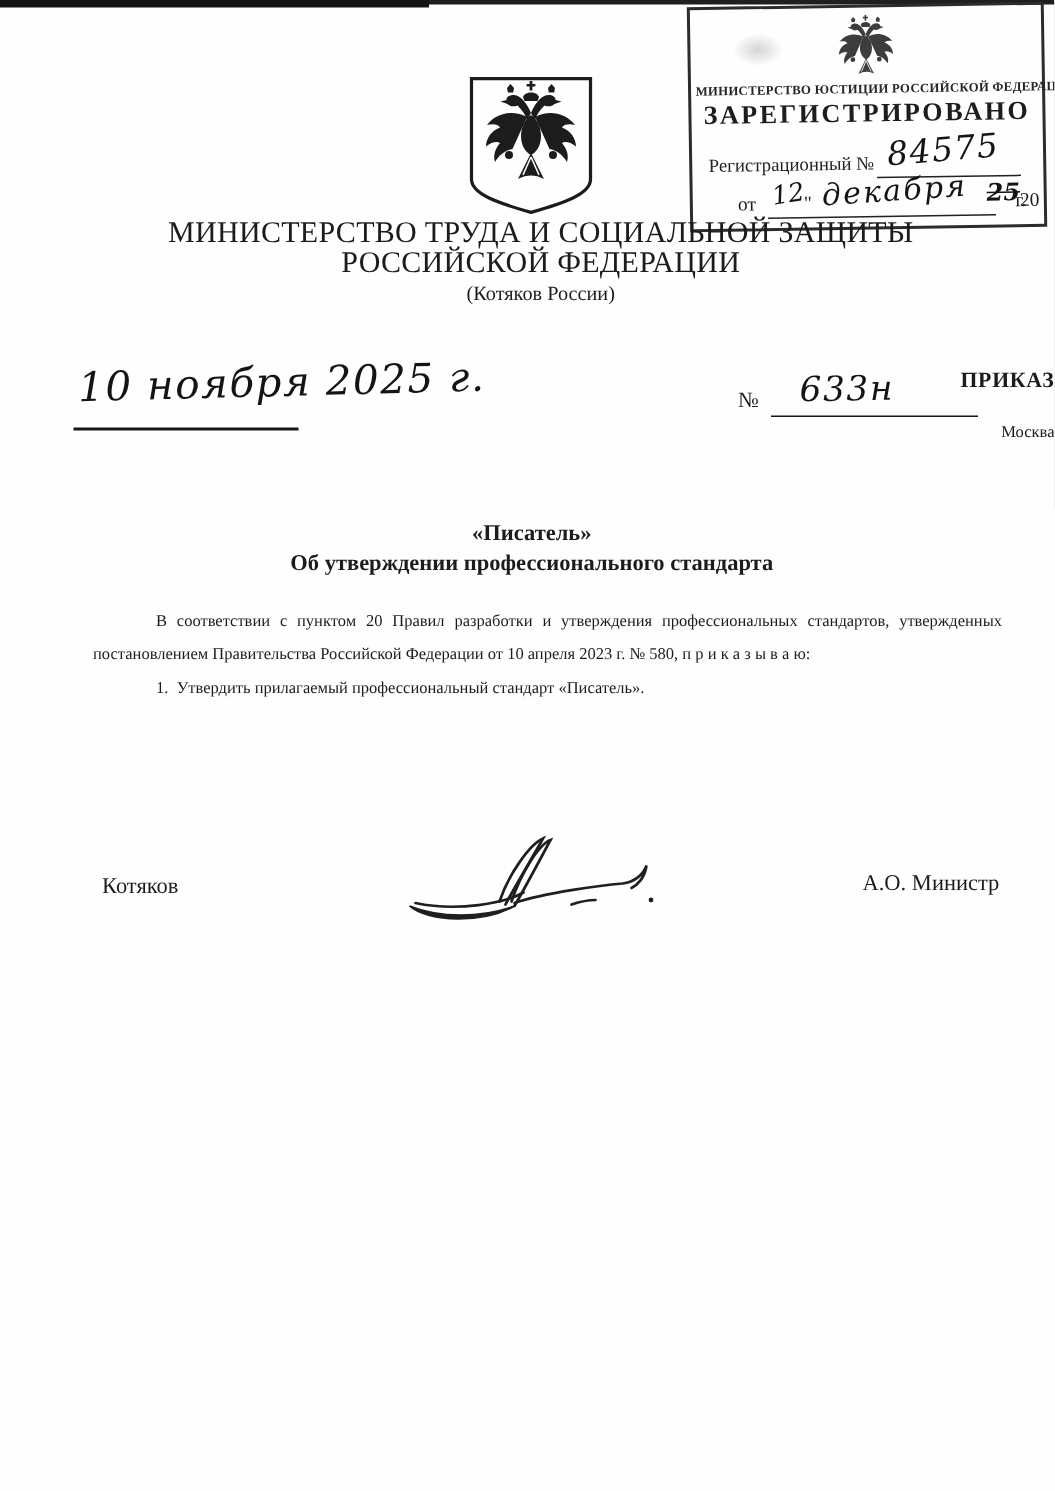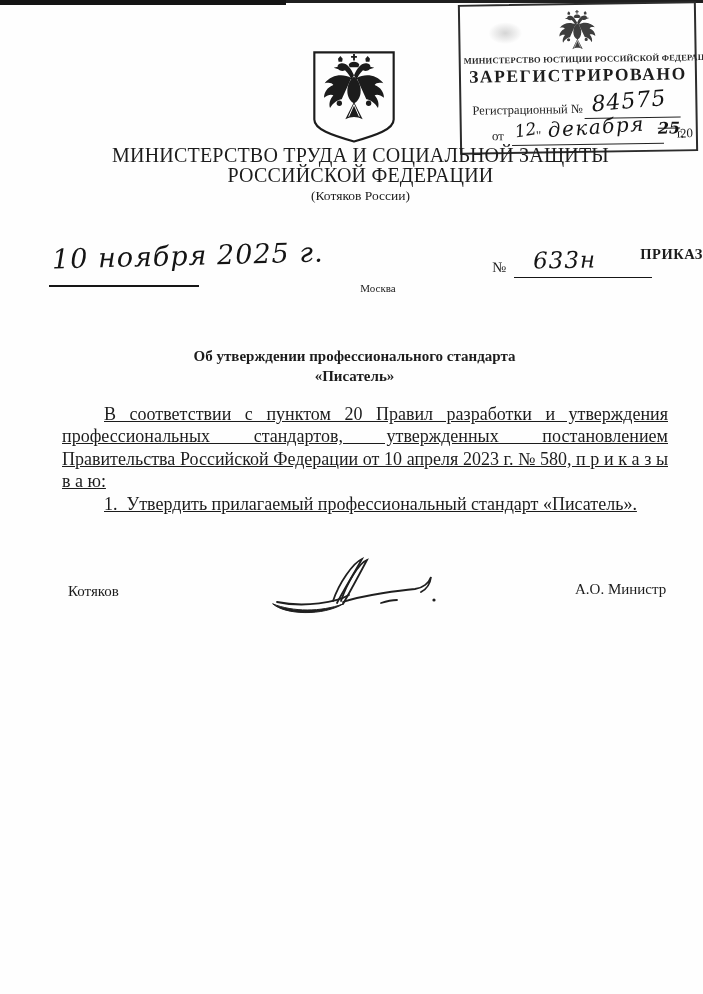--- a/index.html
+++ b/index.html
@@ -46,30 +46,30 @@
   
   .header { position:absolute; top:146px; left:18px; right:0; text-align:center; line-height:19.5px; }
   .header .h-bold { font-size:20px; font-weight:400; letter-spacing:.2px; }
   .header .h-sub  { font-size:13.5px; margin-top:1px; }
 
   
   .hw { font-family:"DejaVu Serif", serif; font-style:italic; color:#141414; }
   .date-hand { position:absolute; top:240px; left:52px; font-size:27px; letter-spacing:1px; transform:rotate(-1.5deg); white-space:nowrap; }
   .date-underline { position:absolute; top:285px; left:49px; width:150px; border-top:2px solid #161616; }
   .doc-type { position:absolute; top:246px; left:53px; right:0; text-align:right; font-size:14.5px; font-weight:700; letter-spacing:.5px; }
-  .city     { position:absolute; top:282px; left:53px; right:0; text-align:center; font-size:11px; }
+  .city     { position:absolute; top:282px; left:53px; right:0; text-align:right; font-size:11px; }
   .num-label { position:absolute; top:259px; left:492px; font-size:14.5px; }
   .num-underline { position:absolute; top:277px; left:514px; width:138px; border-top:1.5px solid #161616; }
   .num-hand { position:absolute; top:247px; left:533px; font-size:23px; letter-spacing:1px; transform:rotate(-1deg); }
 
   
   .title { position:absolute; top:347px; left:6px; right:0; text-align:center; font-size:15px; font-weight:700; line-height:19.5px; }
 
   
-  .body-text { position:absolute; top:403px; left:62px; width:606px; font-size:18px; line-height:22.4px; text-align:justify;text-decoration:underline; }
+  .body-text { position:absolute; top:403px; left:62px; width:606px; font-size:11px; line-height:22.4px; text-align:justify; }
   .body-text p { margin:0; text-indent:42px; }
 
   
   .sig-position { position:absolute; top:583px; left:68px; font-size:15px; }
   .sig-mark { position:absolute; top:555px; left:263px; }
   .sig-name { position:absolute; top:581px; left:575px; font-size:15px; white-space:nowrap; }
 
   .svg-defs { position:absolute; width:0; height:0; overflow:hidden; }
 </style>
 </head>
@@ -137,22 +137,22 @@
 
   <div class="date-hand hw">10 ноября 2025 г.</div>
   <div class="date-underline"></div>
   <div class="doc-type">ПРИКАЗ</div>
   <div class="city">Москва</div>
   <div class="num-label">№</div>
   <div class="num-underline"></div>
   <div class="num-hand hw">633н</div>
 
   <div class="title">
+    <div>«Писатель»</div>
     <div>Об утверждении профессионального стандарта</div>
-    <div>«Писатель»</div>
   </div>
 
   <div class="body-text">
     <p>В соответствии с пунктом 20 Правил разработки и утверждения профессиональных стандартов, утвержденных постановлением Правительства Российской Федерации от 10 апреля 2023 г. № 580, п р и к а з ы в а ю:</p>
     <p>1.&nbsp;&nbsp;Утвердить прилагаемый профессиональный стандарт «Писатель».</p>
   </div>
 
   <div class="sig-position">Котяков</div>
   <div class="sig-mark">
     <svg width="205" height="60" viewBox="0 0 205 60" fill="none" stroke="#1f1f1f" stroke-width="1.8" stroke-linecap="round">

